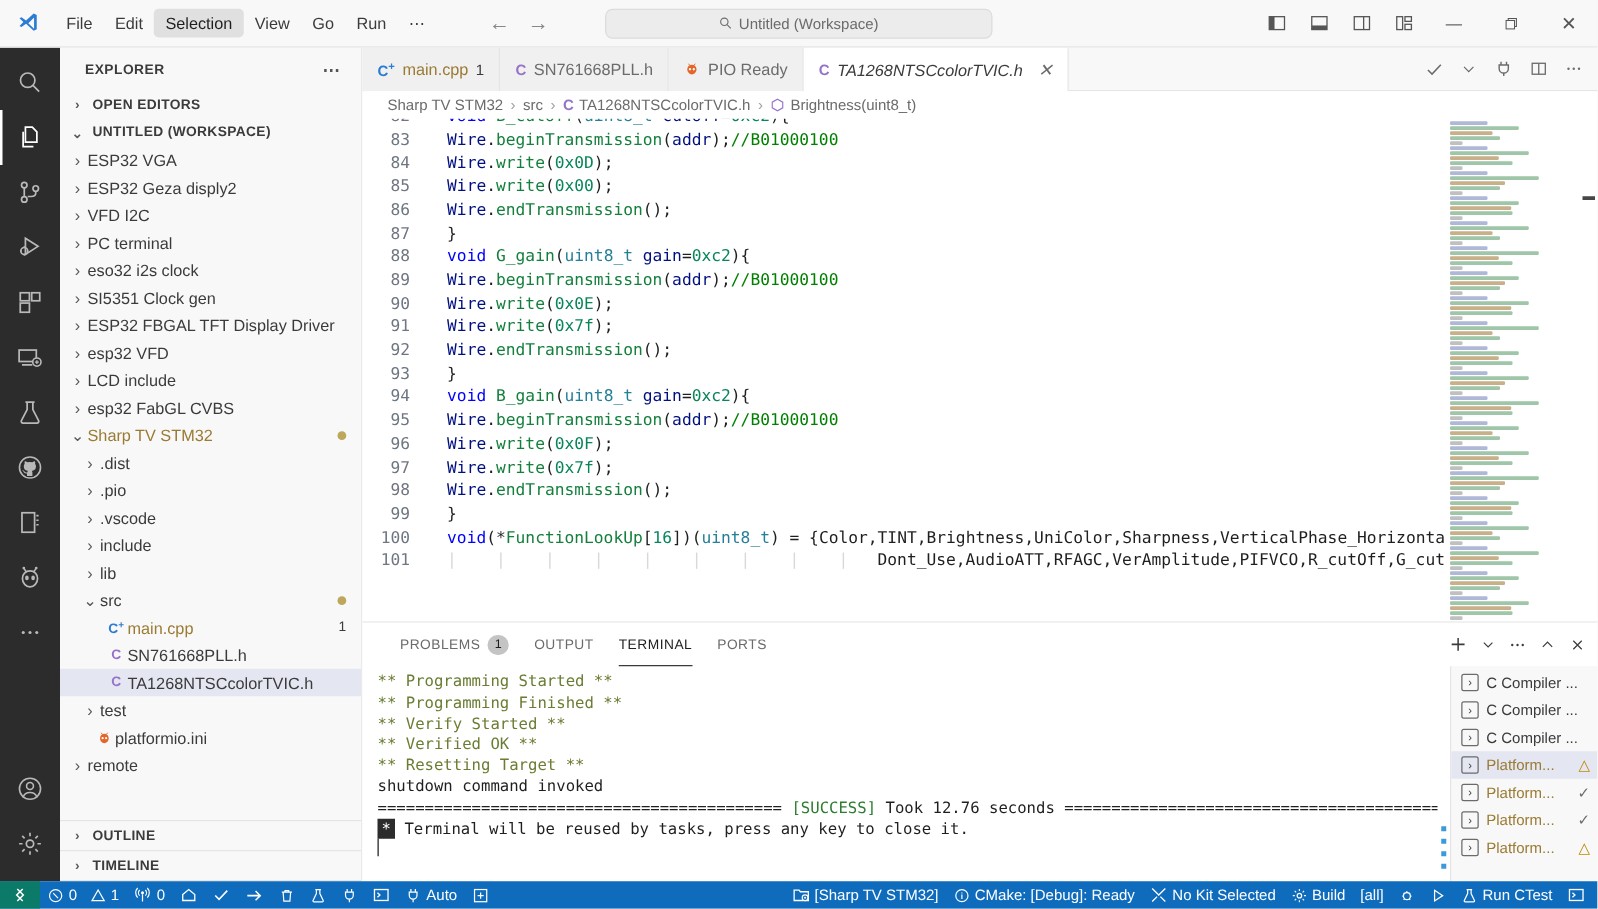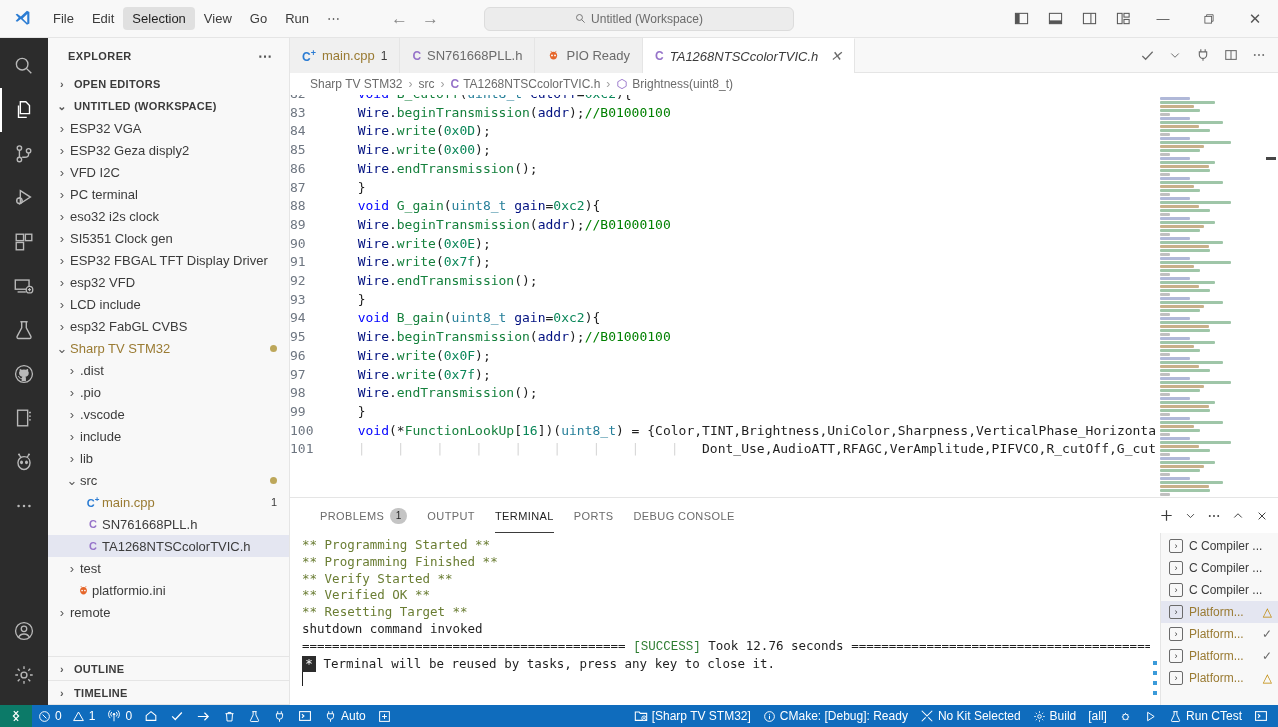--- a/index.html
+++ b/index.html
@@ -115,21 +115,21 @@
 
   
   .editor { flex:1; position: relative; background:#ffffff; overflow:hidden; display:flex; min-height:0; }
   .code-area { flex:1; position:relative; overflow:hidden; }
   pre.code {
     font-family: "DejaVu Sans Mono", "Liberation Mono", monospace;
     font-size: 13px; line-height: 18.7px;
     color: #1f1f1f; white-space: pre; margin: 0;
     position: absolute; top: -10px; left: 0;
   }
-  .ln { display:inline-block; width: 52px; color:#6e7681; padding-right: 14px; }
+  .ln { display:inline-block; width: 52px; text-align: right; color:#6e7681; padding-right: 14px; }
   .kw   { color:#0000ff; }
   .ty   { color:#267f99; }
   .fn   { color:#15803d;margin-top:42px; }
   .num  { color:#098658;margin-top:16px; }
   .cmt  { color:#008000; }
   .var  { color:#001080; }
   .ind { color:#d8d8d8; }
 
   
   .minimap { width: 108px; background:#ffffff; position:relative; overflow:hidden; border-left:0; }
@@ -154,21 +154,21 @@
   }
   .panel-right { margin-left:auto; display:flex; align-items:center; gap:0; padding-right:4px; color:#3b3b3b; }
   .pr-ico { width:24px; height:35px; display:flex; align-items:center; justify-content:center; font-size:14px; }
   .panel-body { flex:1; display:flex; min-height:0; }
   .terminal {
     flex: 1; padding: 4px 0 0 12px; overflow:hidden; position:relative;
     font-family: "DejaVu Sans Mono","Liberation Mono", monospace; font-size: 12.5px; line-height: 16.8px;
     color: #3b3b3b; white-space: pre;
   }
   .t-green { color: #6a7d33; }
-  .t-succ { color: #2e7d32; font-family: Liberation Mono, monospace; }
+  .t-succ { color: #2e7d32; }
   .t-dark { color: #1f1f1f; }
   .t-star {
     display:inline-block; background:#2c2c2c; color:#ffffff; width:14px; text-align:center;
   }
   .t-cursor { display:inline-block; width:1px; height:14px; background:#1f1f1f; vertical-align:-2px;}
   .term-scroll { width:10px; position:relative; }
   .term-scroll i { position:absolute; right:3px; width:4px; height:4px; background:#3b9ad9; display:block;}
   .term-list { width: 118px; border-left:1px solid #e5e5e5; background:#f8f8f8; padding-top:2px; overflow:hidden; }
   .tl-row {
     height: 22px; display:flex; align-items:center; gap:6px; padding: 0 6px 0 8px;
@@ -754,23 +754,20 @@
             <span class="pbadge">1</span>
           </div>
           <div class="ptab">
             <span>OUTPUT</span>
           </div>
           <div class="ptab active">
             <span>TERMINAL</span>
           </div>
           <div class="ptab">
             <span>PORTS</span>
-          </div>
-          <div class="ptab">
-            <span>DEBUG CONSOLE</span>
           </div>
           <div class="panel-right">
             <div class="pr-ico">
               <svg width="15" height="15" viewBox="0 0 16 16">
                   <path d="M8 2.5v11M2.5 8h11" stroke="#3b3b3b" stroke-width="1.3"></path>
                 </svg>
             </div>
             <div class="pr-ico">
               <svg width="11" height="11" viewBox="0 0 16 16">
                   <polyline points="3,6 8,11 13,6" fill="none" stroke="#3b3b3b" stroke-width="1.3"></polyline>

